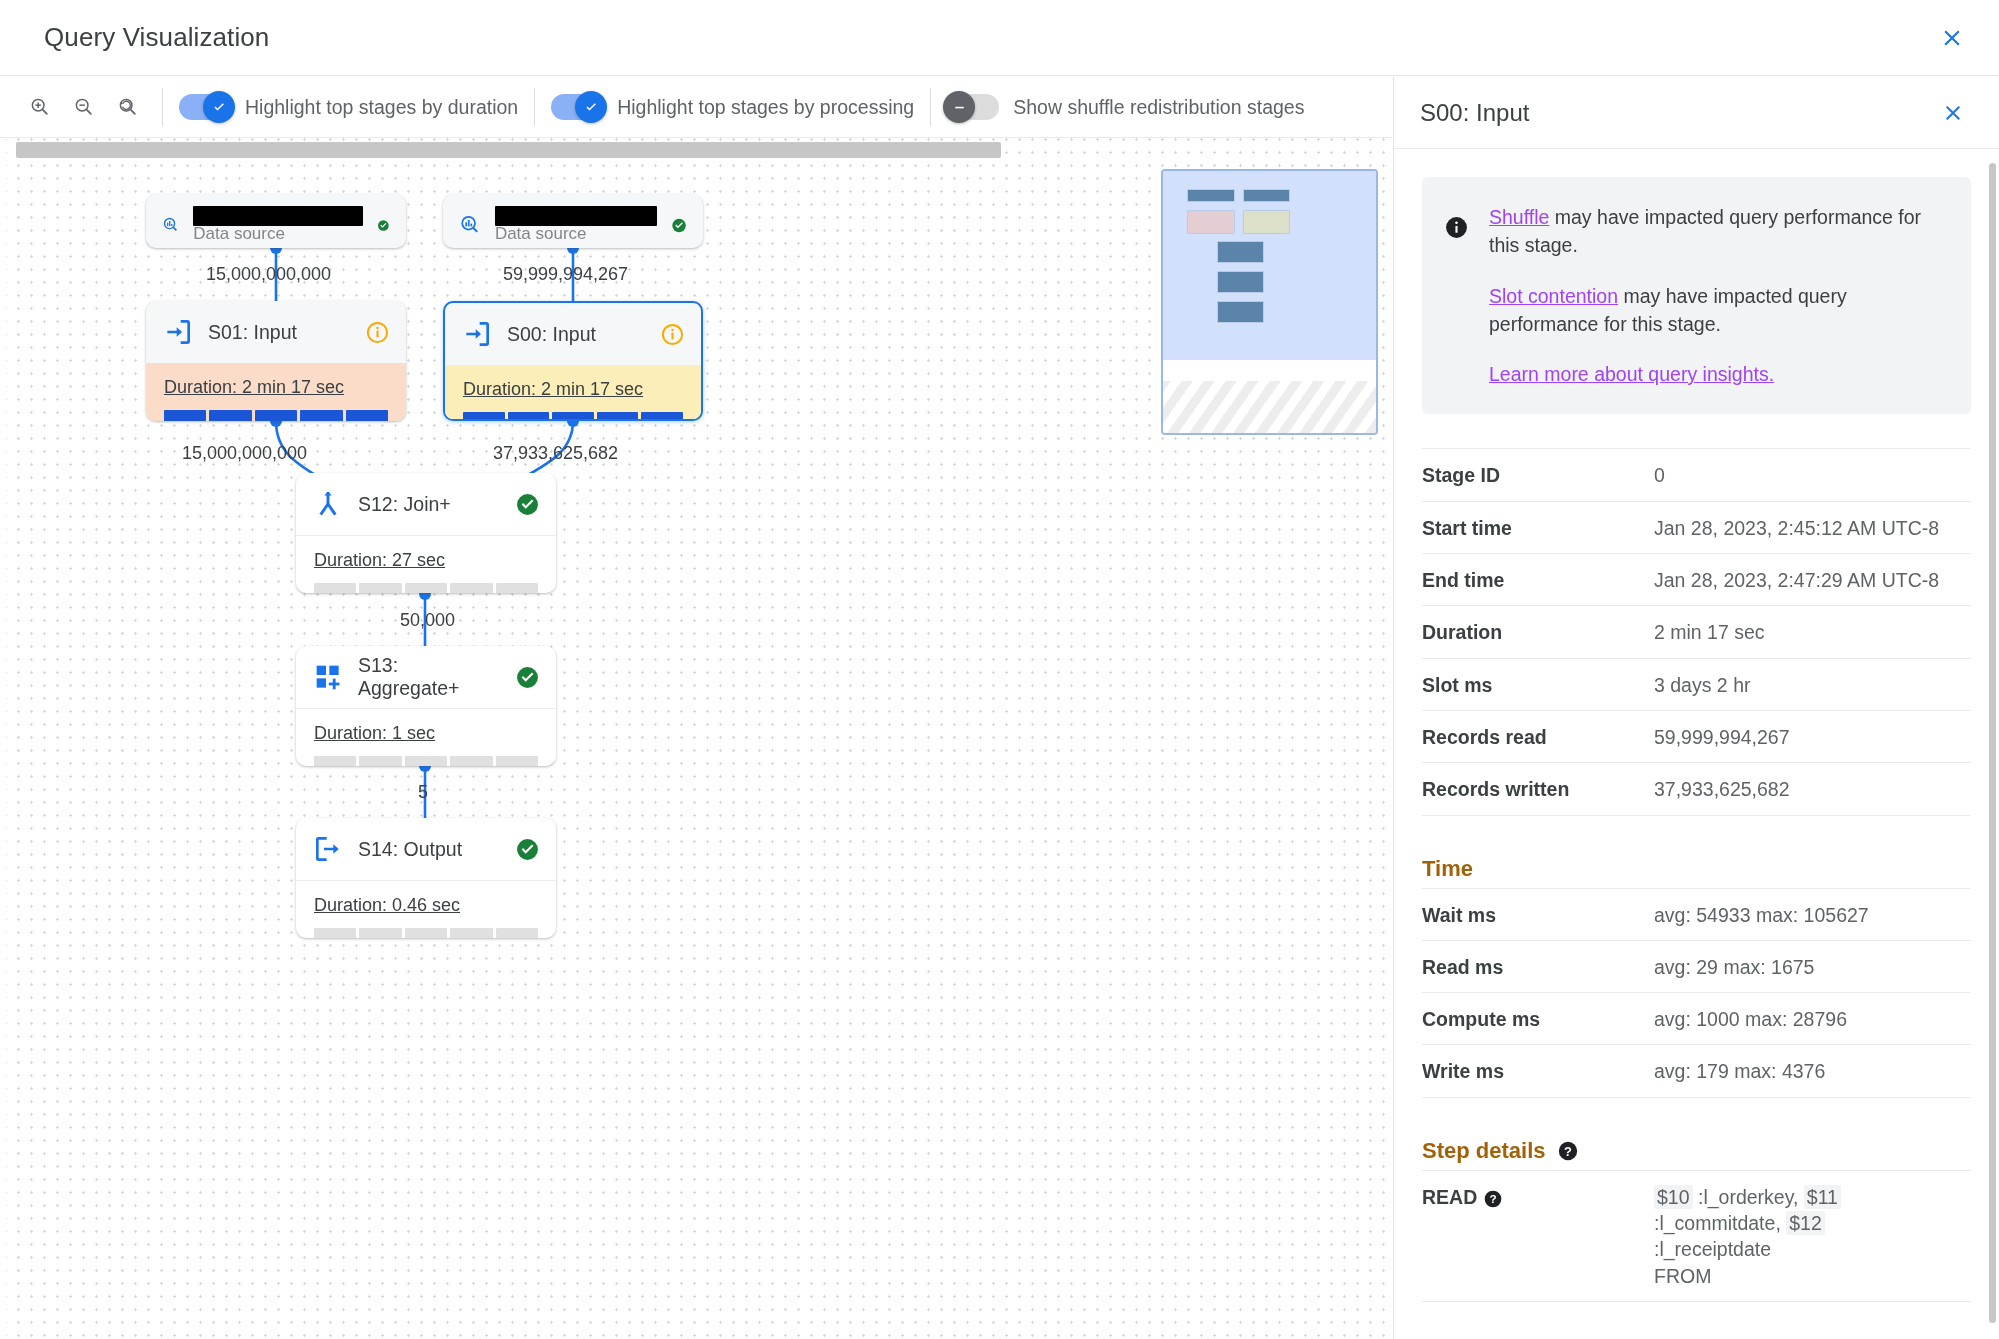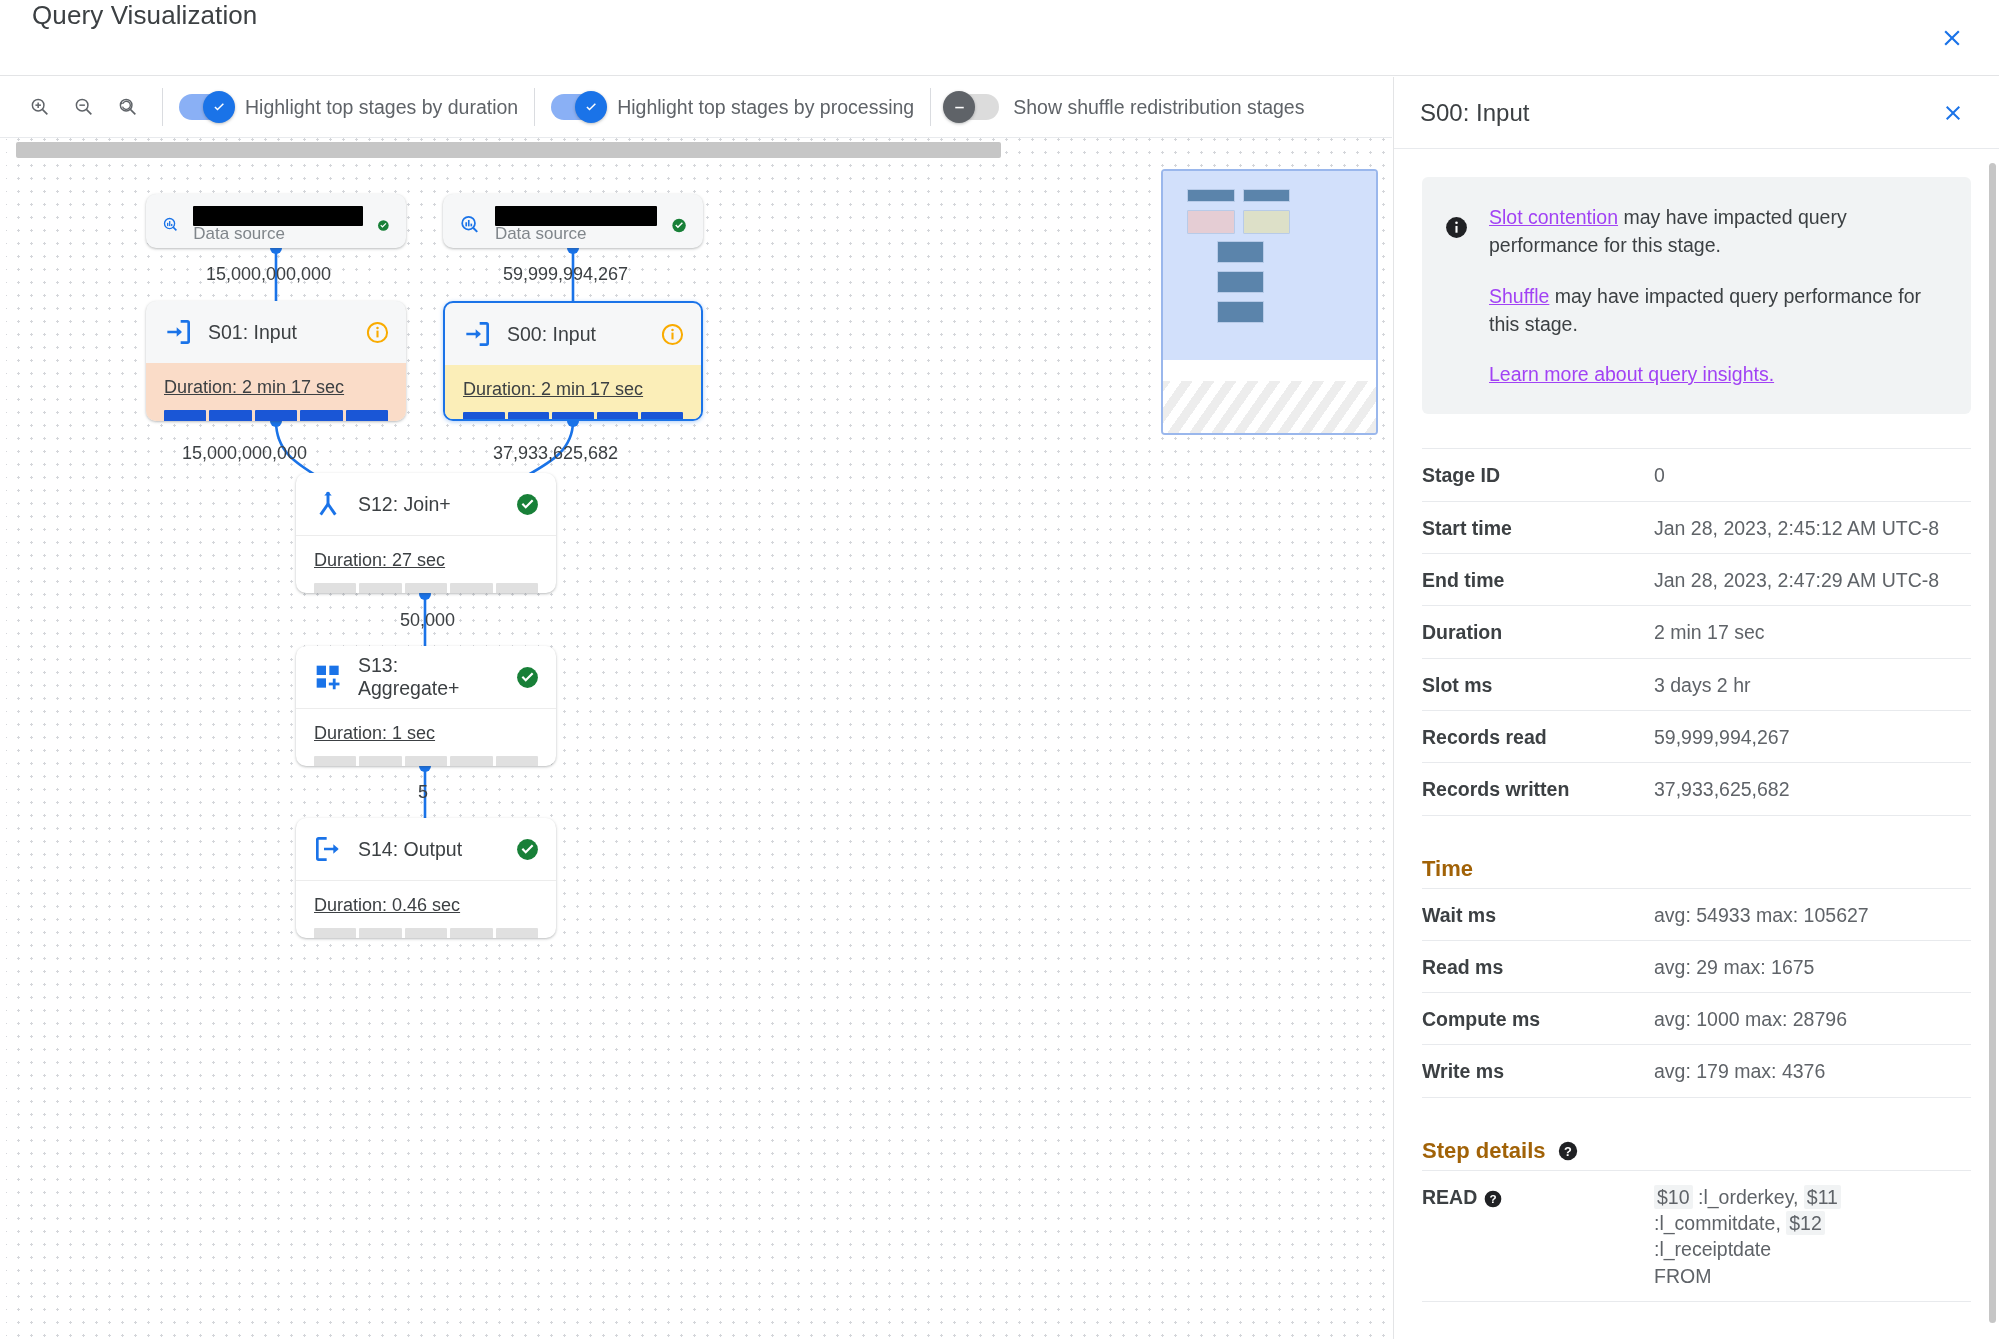--- a/index.html
+++ b/index.html
@@ -9,21 +9,21 @@
     background: #ffffff;
     overflow: hidden;
     color: #3c4043;
   }
 
   
   .titlebar {
     position: absolute; left: 0; top: 0; width: 1999px; height: 76px;
     background: #ffffff;
     border-bottom: 1px solid #e3e4e6;
-    display: flex; align-items: flex-start;
+    display: flex; align-items: center; padding-left: 12px;
   }
   .title-text {
     margin-left: 32px; font-size: 26px; color: #3c4043; letter-spacing: .1px;
   }
   .title-close {
     position: absolute; right: 26px; top: 50%; transform: translateY(-50%);
     width: 42px; height: 42px; display: flex; align-items: center; justify-content: center;
     cursor: pointer;
   }
 
@@ -468,22 +468,22 @@
 
     <div class="insight">
       <div class="insight-icon">
         <svg width="25" height="25" viewBox="0 0 24 24">
           <circle cx="12" cy="12" r="10" fill="#202124"></circle>
           <rect x="11" y="10.5" width="2" height="6.5" fill="#ffffff"></rect>
           <circle cx="12" cy="7.5" r="1.25" fill="#ffffff"></circle>
         </svg>
       </div>
       <div>
+        <p><span class="lnk">Shuffle</span><span> may have impacted query performance for this stage.</span></p>
         <p><span class="lnk">Slot contention</span><span> may have impacted query performance for this stage.</span></p>
-        <p><span class="lnk">Shuffle</span><span> may have impacted query performance for this stage.</span></p>
         <p><span class="lnk">Learn more about query insights.</span></p>
       </div>
     </div>
 
     <table class="kv">
       <tbody>
           <tr>
             <td class="k">Stage ID</td>
             <td class="v">0</td>
           </tr>

